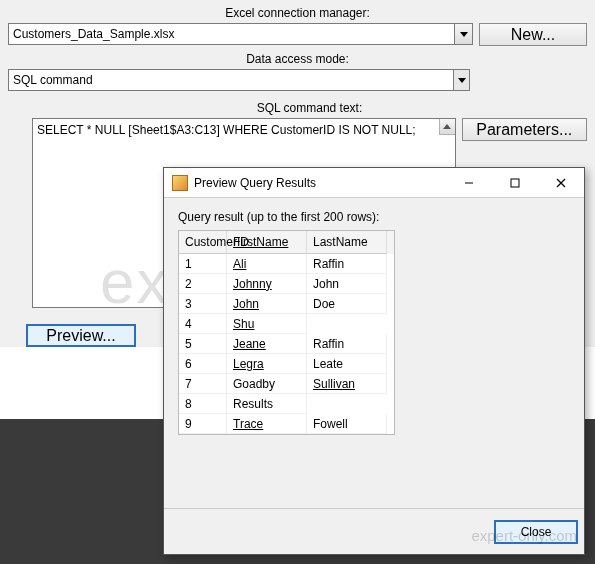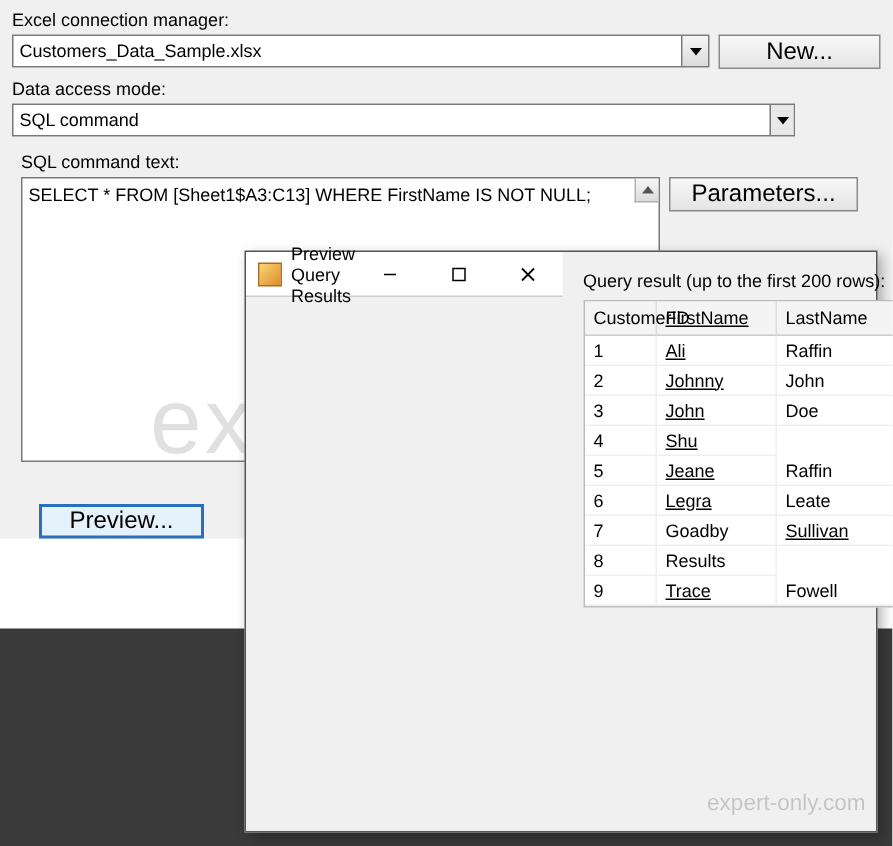--- a/index.html
+++ b/index.html
@@ -13,21 +13,21 @@
     height: 564px;
     overflow: hidden;
     position: relative;
   }
   .main-panel {
     position: absolute;
     left: 0; top: 0; right: 0;
     padding: 0 8px 0 8px;
     background: #f0f0f0;
   }
-  .label { margin: 6px 0 3px 0; display: block; }
+  .label { margin: 6px 0 3px 0; display: block; text-align: center; }
   .row { display: flex; align-items: stretch; gap: 6px; margin-bottom: 4px; }
   .combo {
     flex: 1;
     background: #fff;
     border: 1px solid #7a7a7a;
     height: 22px;
     display: flex;
     align-items: center;
     padding: 0 4px;
     position: relative;
@@ -52,56 +52,56 @@
     background: linear-gradient(#f8f8f8,#e4e4e4);
     border: 1px solid #8a8a8a;
     min-width: 108px;
     height: 23px;
     display: flex;
     align-items: center;
     justify-content: center;
     padding: 0 14px;
     font-size: 16px;
   }
-  .data-access-row { width: 522px; }
+  .data-access-row { width: 462px; }
   .data-access-row .combo .arrow-btn { background:#e8e8e8; width:16px; }
-  .sql-section { margin-left: 6px; margin-top: 10px; }
+  .sql-section { margin-left: 24px; margin-top: 10px; }
   .sql-text-area {
     width: 426px; height: 190px;
     background:#fff; border:1px solid #7a7a7a;
     padding: 4px;
     position: relative;
     overflow: hidden;
   }
   .sql-text-area .scroll-up {
     position:absolute; right:0; top:0; width:16px; height:16px;
     background:linear-gradient(#f6f6f6,#dcdcdc);
     border-left:1px solid #b0b0b0; border-bottom:1px solid #b0b0b0;
     display:flex; align-items:center; justify-content:center;
   }
   .tri-up { width:0;height:0;border-left:4px solid transparent;border-right:4px solid transparent;border-bottom:5px solid #555; }
   .preview-btn {
-    margin: 28px 0 0 18px;
+    margin: 16px 0 0 18px;
     width: 110px;
     border: 2px solid #2a6ec0;
     background:#e5f1fb;
   }
   .dark-bar {
     position:absolute; left:0; right:0; top:419px; height:145px;
     background:#3a3a3a;
   }
   
   .dialog {
     position:absolute;
     left:163px; top:167px;
     width: 422px; height: 388px;
     background:#f0f0f0;
     border:1px solid #555;
     box-shadow: 3px 3px 8px rgba(0,0,0,0.3);
-    display:flex; flex-direction:row;
+    display:flex; flex-direction:column;
   }
   .dlg-title {
     height:30px; background:#fff;
     display:flex; align-items:center;
     padding-left:8px;
     border-bottom:1px solid #ccc;
   }
   .dlg-icon {
     width:16px;height:16px;
     background:linear-gradient(135deg,#f9d776,#e08a2c);
@@ -185,21 +185,21 @@
       <div class="arrow-btn">
           <div class="triangle-down"></div>
         </div>
     </div>
   </div>
 
   <div class="sql-section">
     <span class="label">SQL command text:</span>
     <div class="row">
       <div class="sql-text-area">
-        <span>SELECT * FROM [Sheet1$A3:C13] WHERE FirstName IS NOT NULL;</span>
+        <span>SELECT * NULL [Sheet1$A3:C13] WHERE CustomerID IS NOT NULL;</span>
         <div class="scroll-up">
             <div class="tri-up"></div>
           </div>
       </div>
       <div class="btn">Parameters...</div>
     </div>
   </div>
 
   <div class="btn preview-btn">Preview...</div>
 </div>

